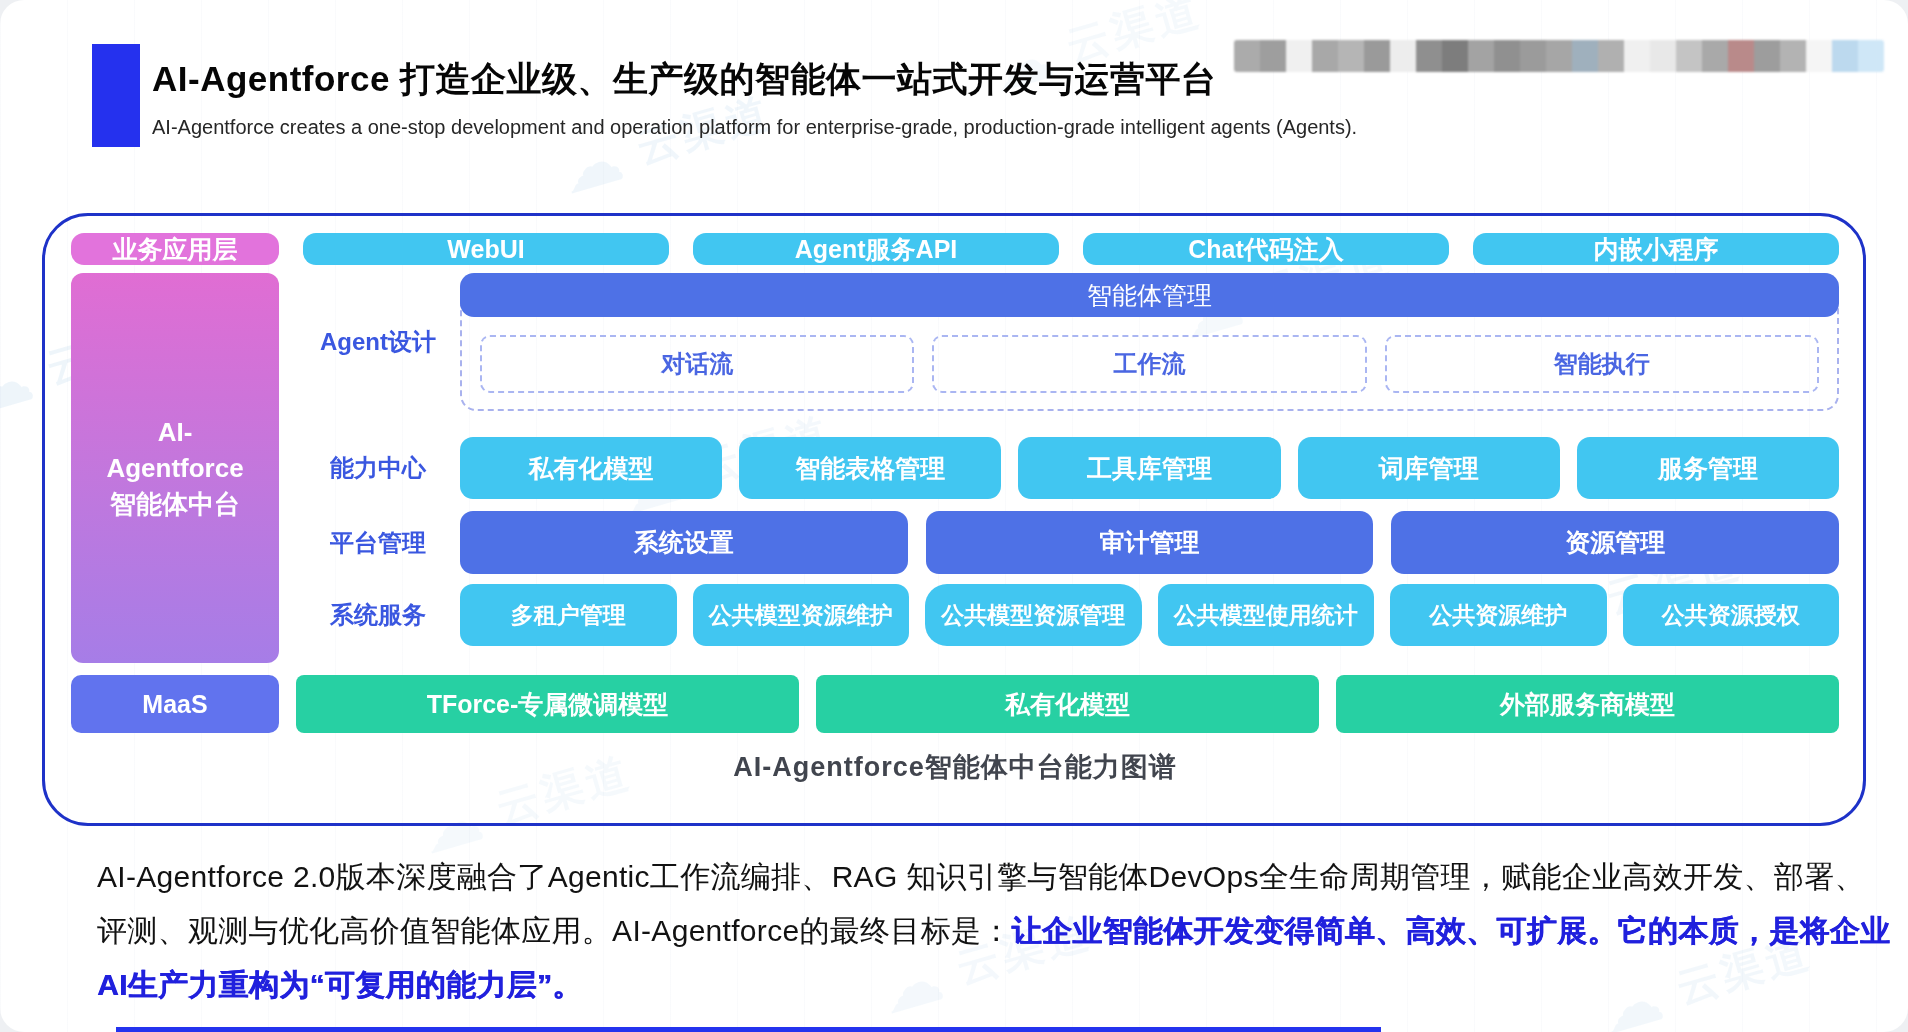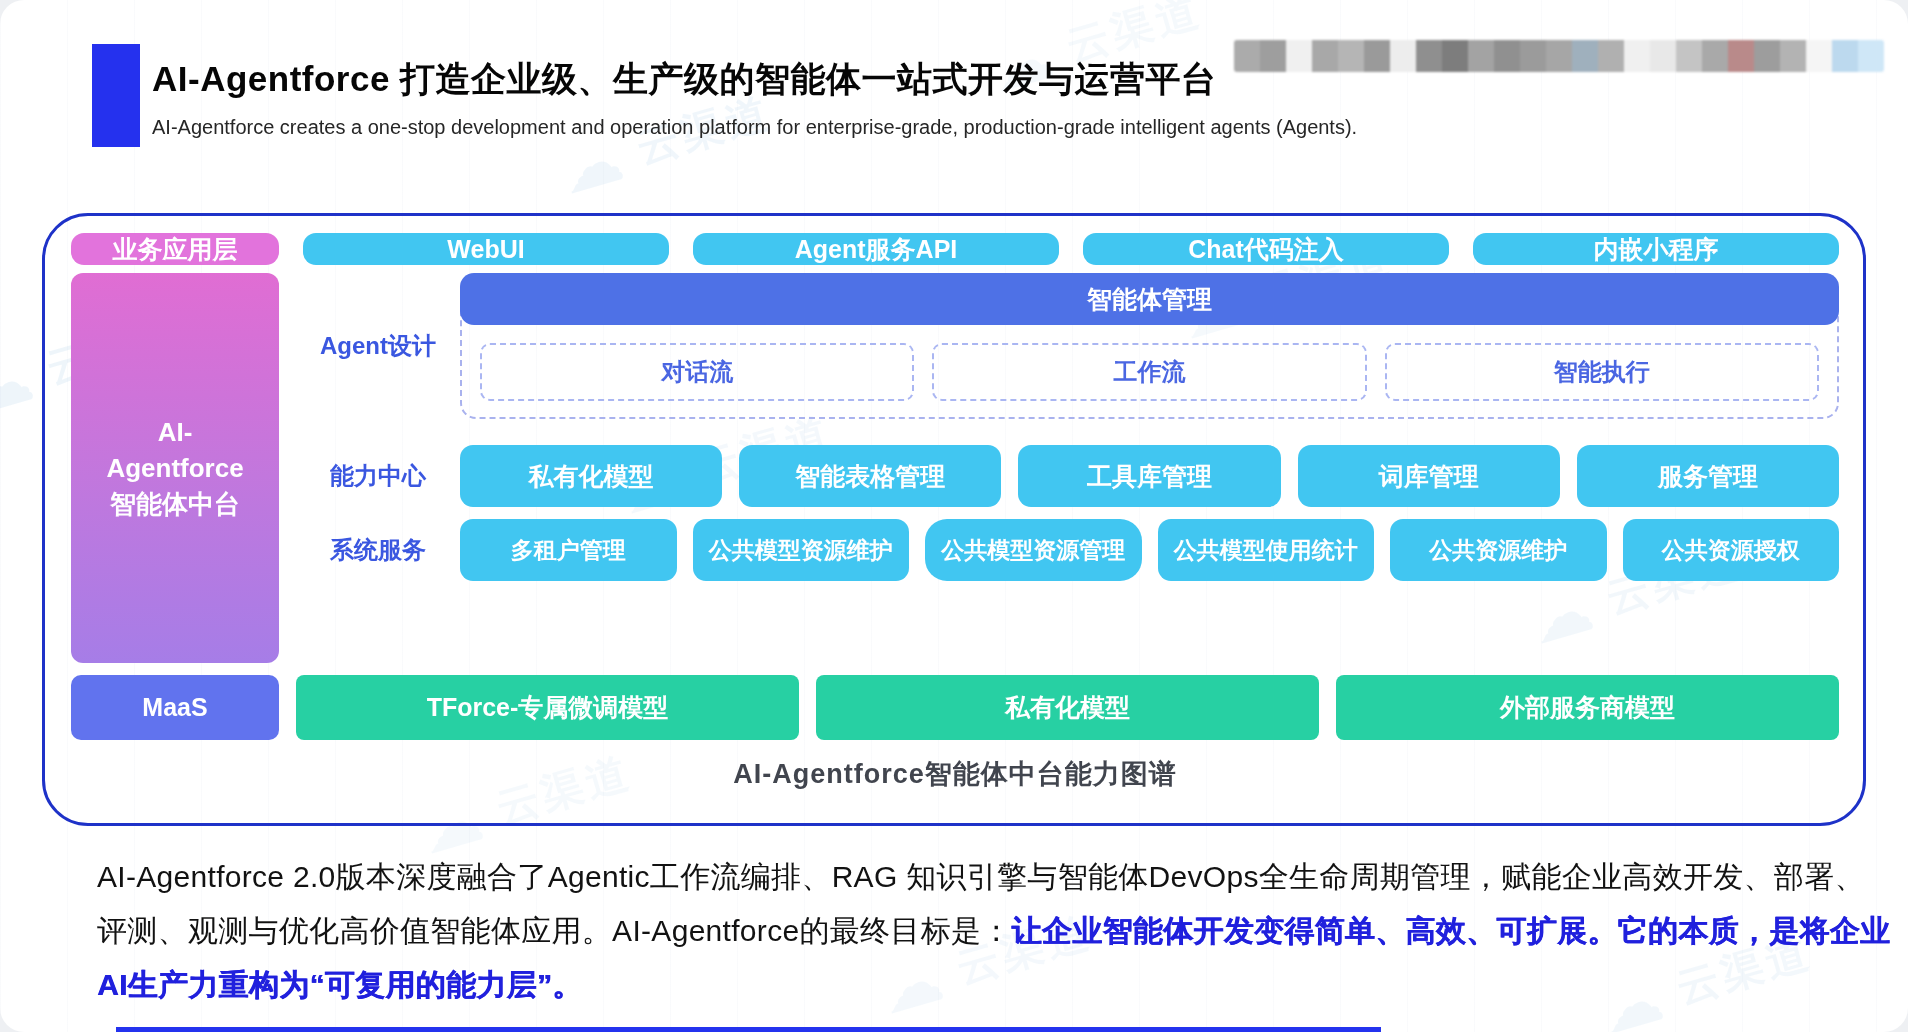--- a/index.html
+++ b/index.html
@@ -68,40 +68,40 @@
     width:164px; flex:none; text-align:center; color:#3a57e0;
     font-weight:bold; font-size:24px;
   }
   .rcontent { flex:1; display:flex; }
 
   .agent-row { margin-bottom:26px; }
   .agent-panel {
     flex:1; border:2px dashed #a9b2ee; border-radius:16px; background:transparent;
   }
   .agent-bar {
-    height:52px; margin:-2px -2px 0 -2px; background:#4e71e6; border-radius:14px;
-    color:#fff; font-weight:bold; font-size:25px;
+    height:44px; margin:-2px -2px 0 -2px; background:#4e71e6; border-radius:14px;
+    color:#fff; font-weight:normal; font-size:25px;
     display:flex; align-items:center; justify-content:center;
   }
   .agent-sub { display:flex; gap:18px; padding:18px 18px 16px 18px; }
   .dashed-box {
     flex:1; height:58px; border:2px dashed #aab6f2; border-radius:10px;
     display:flex; align-items:center; justify-content:center;
     color:#4a66e2; font-weight:bold; font-size:24px; background:transparent;
   }
 
   .cap-row  { margin-bottom:12px; }
   .cap-row  .rcontent { gap:17px; height:62px; }
   .plat-row { margin-bottom:10px; }
   .plat-row .rcontent { gap:18px; height:63px; }
   .svc-row  .rcontent { gap:16px; height:62px; }
   .svc-row  .chip { font-size:23px; }
   .sg1{flex:1.05;} .sg2{flex:1.78;} .sg3{flex:1.80;border-radius:22px;} .sg4{flex:1.47;} .sg5{flex:1.25;} .sg6{flex:1.26;}
 
-  .row-maas { display:flex; gap:17px; height:65px; margin-top:12px;text-align:center; }
+  .row-maas { display:flex; gap:17px; height:58px; margin-top:12px;text-align:center; }
 
   .caption {
     margin-top:16px; text-align:center; font-size:27px; font-weight:bold; color:#41454e;
     letter-spacing:1px;
   }
 
   
   .paragraph {
     position:absolute; left:97px; top:850px; width:1795px; z-index:2;
     font-size:30px; line-height:54px; color:#121212; letter-spacing:0.3px;
@@ -192,20 +192,28 @@
           <div class="rlabel">能力中心</div>
           <div class="rcontent">
             <div class="chip cyan">私有化模型</div>
             <div class="chip cyan">智能表格管理</div>
             <div class="chip cyan">工具库管理</div>
             <div class="chip cyan">词库管理</div>
             <div class="chip cyan">服务管理</div>
           </div>
         </div>
 
+        <div class="srow plat-row">
+          <div class="rlabel">平台管理</div>
+          <div class="rcontent">
+            <div class="chip blue">系统设置</div>
+            <div class="chip blue">审计管理</div>
+            <div class="chip blue">资源管理</div>
+          </div>
+        </div>
 
         <div class="srow svc-row">
           <div class="rlabel">系统服务</div>
           <div class="rcontent">
             <div class="chip cyan sg1">多租户管理</div>
             <div class="chip cyan sg2">公共模型资源维护</div>
             <div class="chip cyan sg3">公共模型资源管理</div>
             <div class="chip cyan sg4">公共模型使用统计</div>
             <div class="chip cyan sg5">公共资源维护</div>
             <div class="chip cyan sg6">公共资源授权</div>

